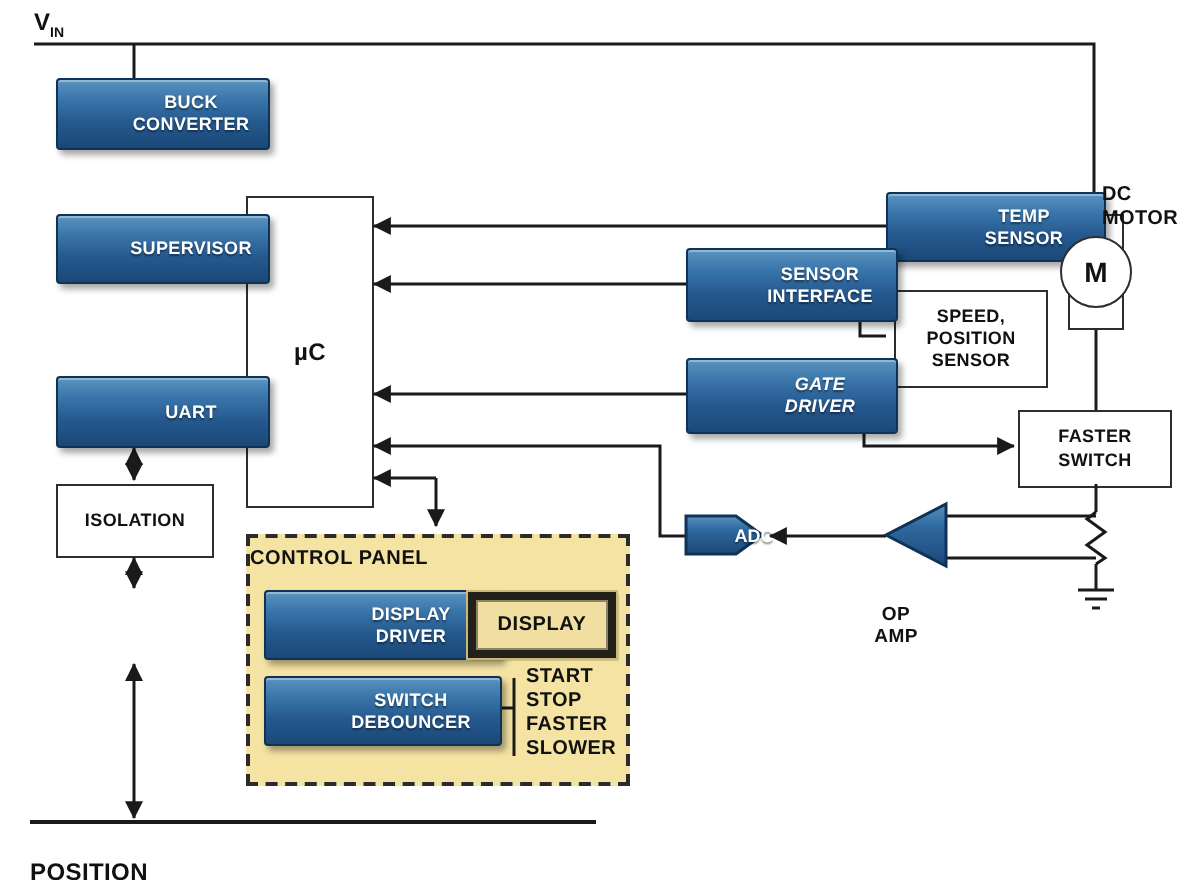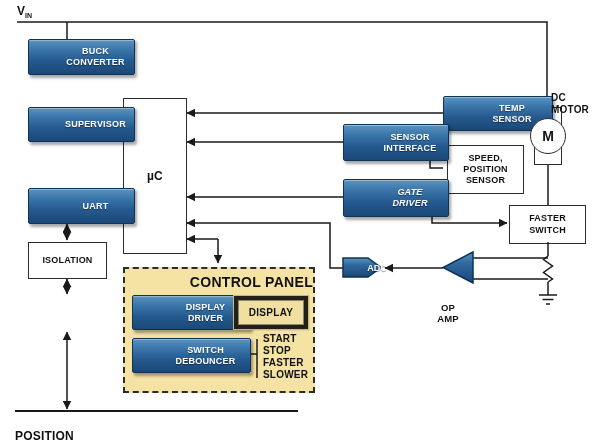--- a/index.html
+++ b/index.html
@@ -25,22 +25,22 @@
   }
   .lbl{
     position:absolute;z-index:4;color:#111;font-weight:bold;letter-spacing:.2px;
     white-space:pre-line;line-height:1.15;margin-top:16px;
   }
   #panel{
     position:absolute;z-index:1;left:123px;top:267px;width:192px;height:126px;
     background:#F4E3A3;border:2px dashed #2b2b2b;box-sizing:border-box;
   }
   #panel-title{
-    position:absolute;left:0;right:0;top:5px;text-align:right;color:#111;
-    font-weight:bold;font-size:14px;letter-spacing:.3px;
+    position:absolute;left:0;right:0;top:5px;text-align:left;color:#111;
+    font-weight:bold;font-size:10px;letter-spacing:.3px;
   }
   #display-bezel{
     position:absolute;z-index:4;left:234px;top:296px;width:74px;height:33px;box-sizing:border-box;
     background:#f0dfa0;border:4px solid #23201a;
     box-shadow:0 0 0 1px #c9b878, inset 0 0 0 1px #8c8468, 1px 1px 1px rgba(0,0,0,.4);
     display:flex;align-items:center;justify-content:center;
     color:#111;font-weight:bold;font-size:10px;letter-spacing:.3px;
   }
   #buttons{position:absolute;z-index:4;left:263px;top:333px;color:#111;font-weight:bold;
     font-size:10px;line-height:12px;letter-spacing:.2px;}

